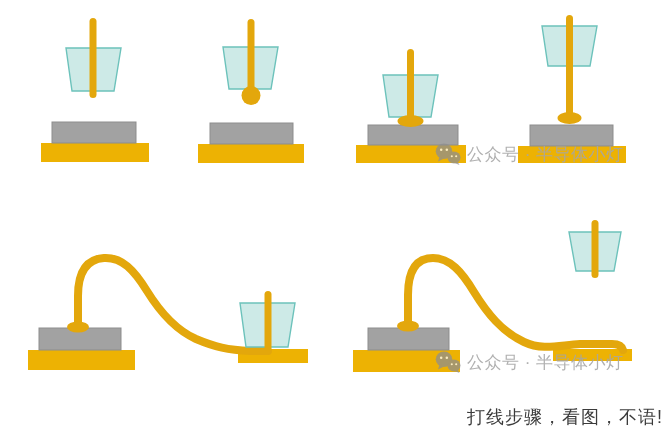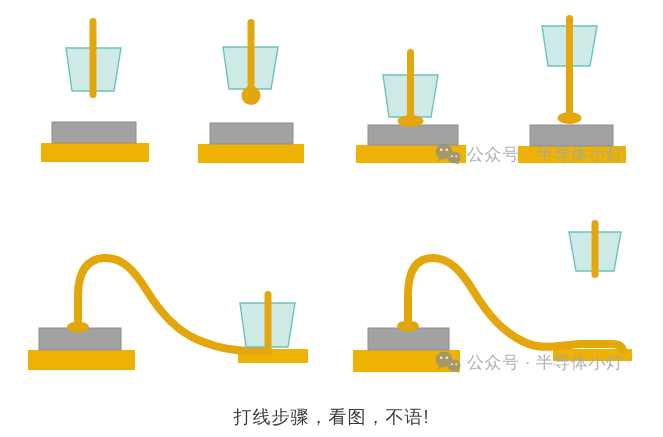--- a/index.html
+++ b/index.html
@@ -21,21 +21,21 @@
   .watermark{
     position:absolute;display:flex;align-items:center;gap:6px;
     color:var(--watermark-gray);opacity:.88;font-size:17px;letter-spacing:.5px;
     white-space:nowrap;pointer-events:none;
   }
   .watermark svg{flex:0 0 auto;opacity:.85;}
   #watermark-top{left:435px;top:143px;}
   #watermark-bottom{left:435px;top:351px;}
   #caption{
     position:absolute;left:0;right:0;top:405px;
-    text-align:center;font-size:18px;color:var(--caption-color);
+    text-align:right;font-size:18px;color:var(--caption-color);
     letter-spacing:1px;
   }
 </style>
 </head>
 <body>
 
 <div id="canvas">
 
   <svg id="diagram-svg" width="663" height="437" viewBox="0 0 663 437">
 

